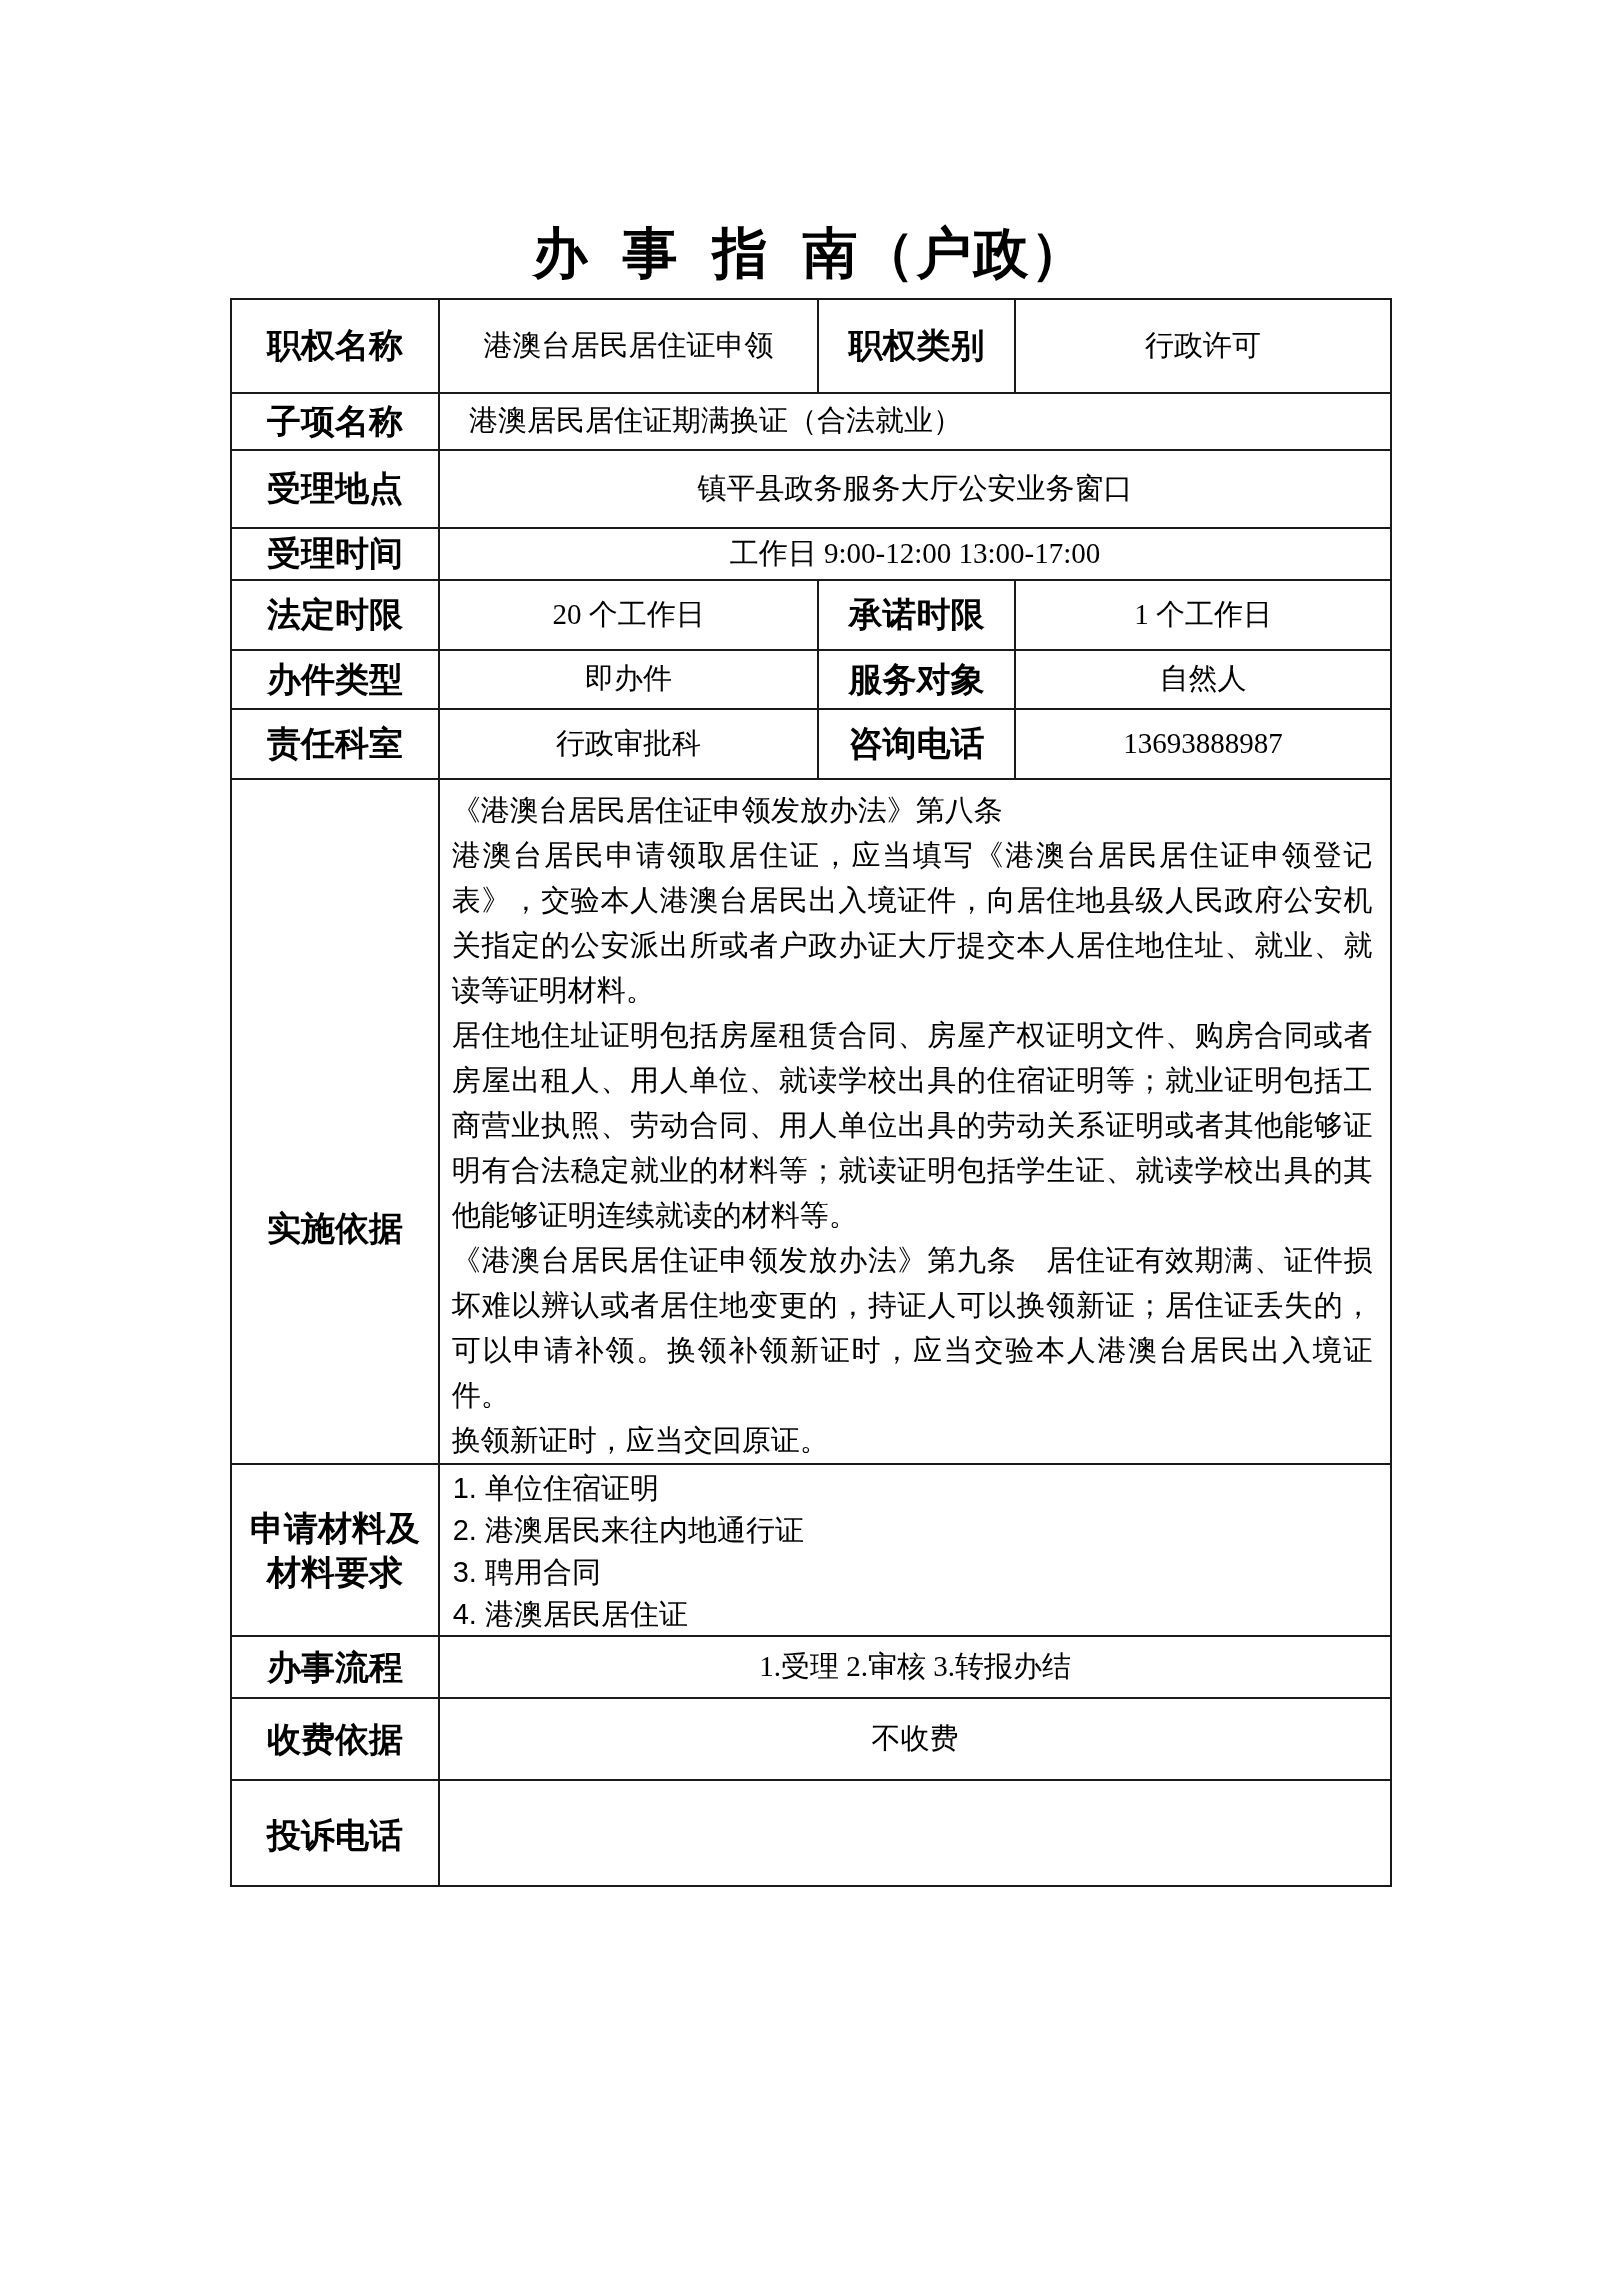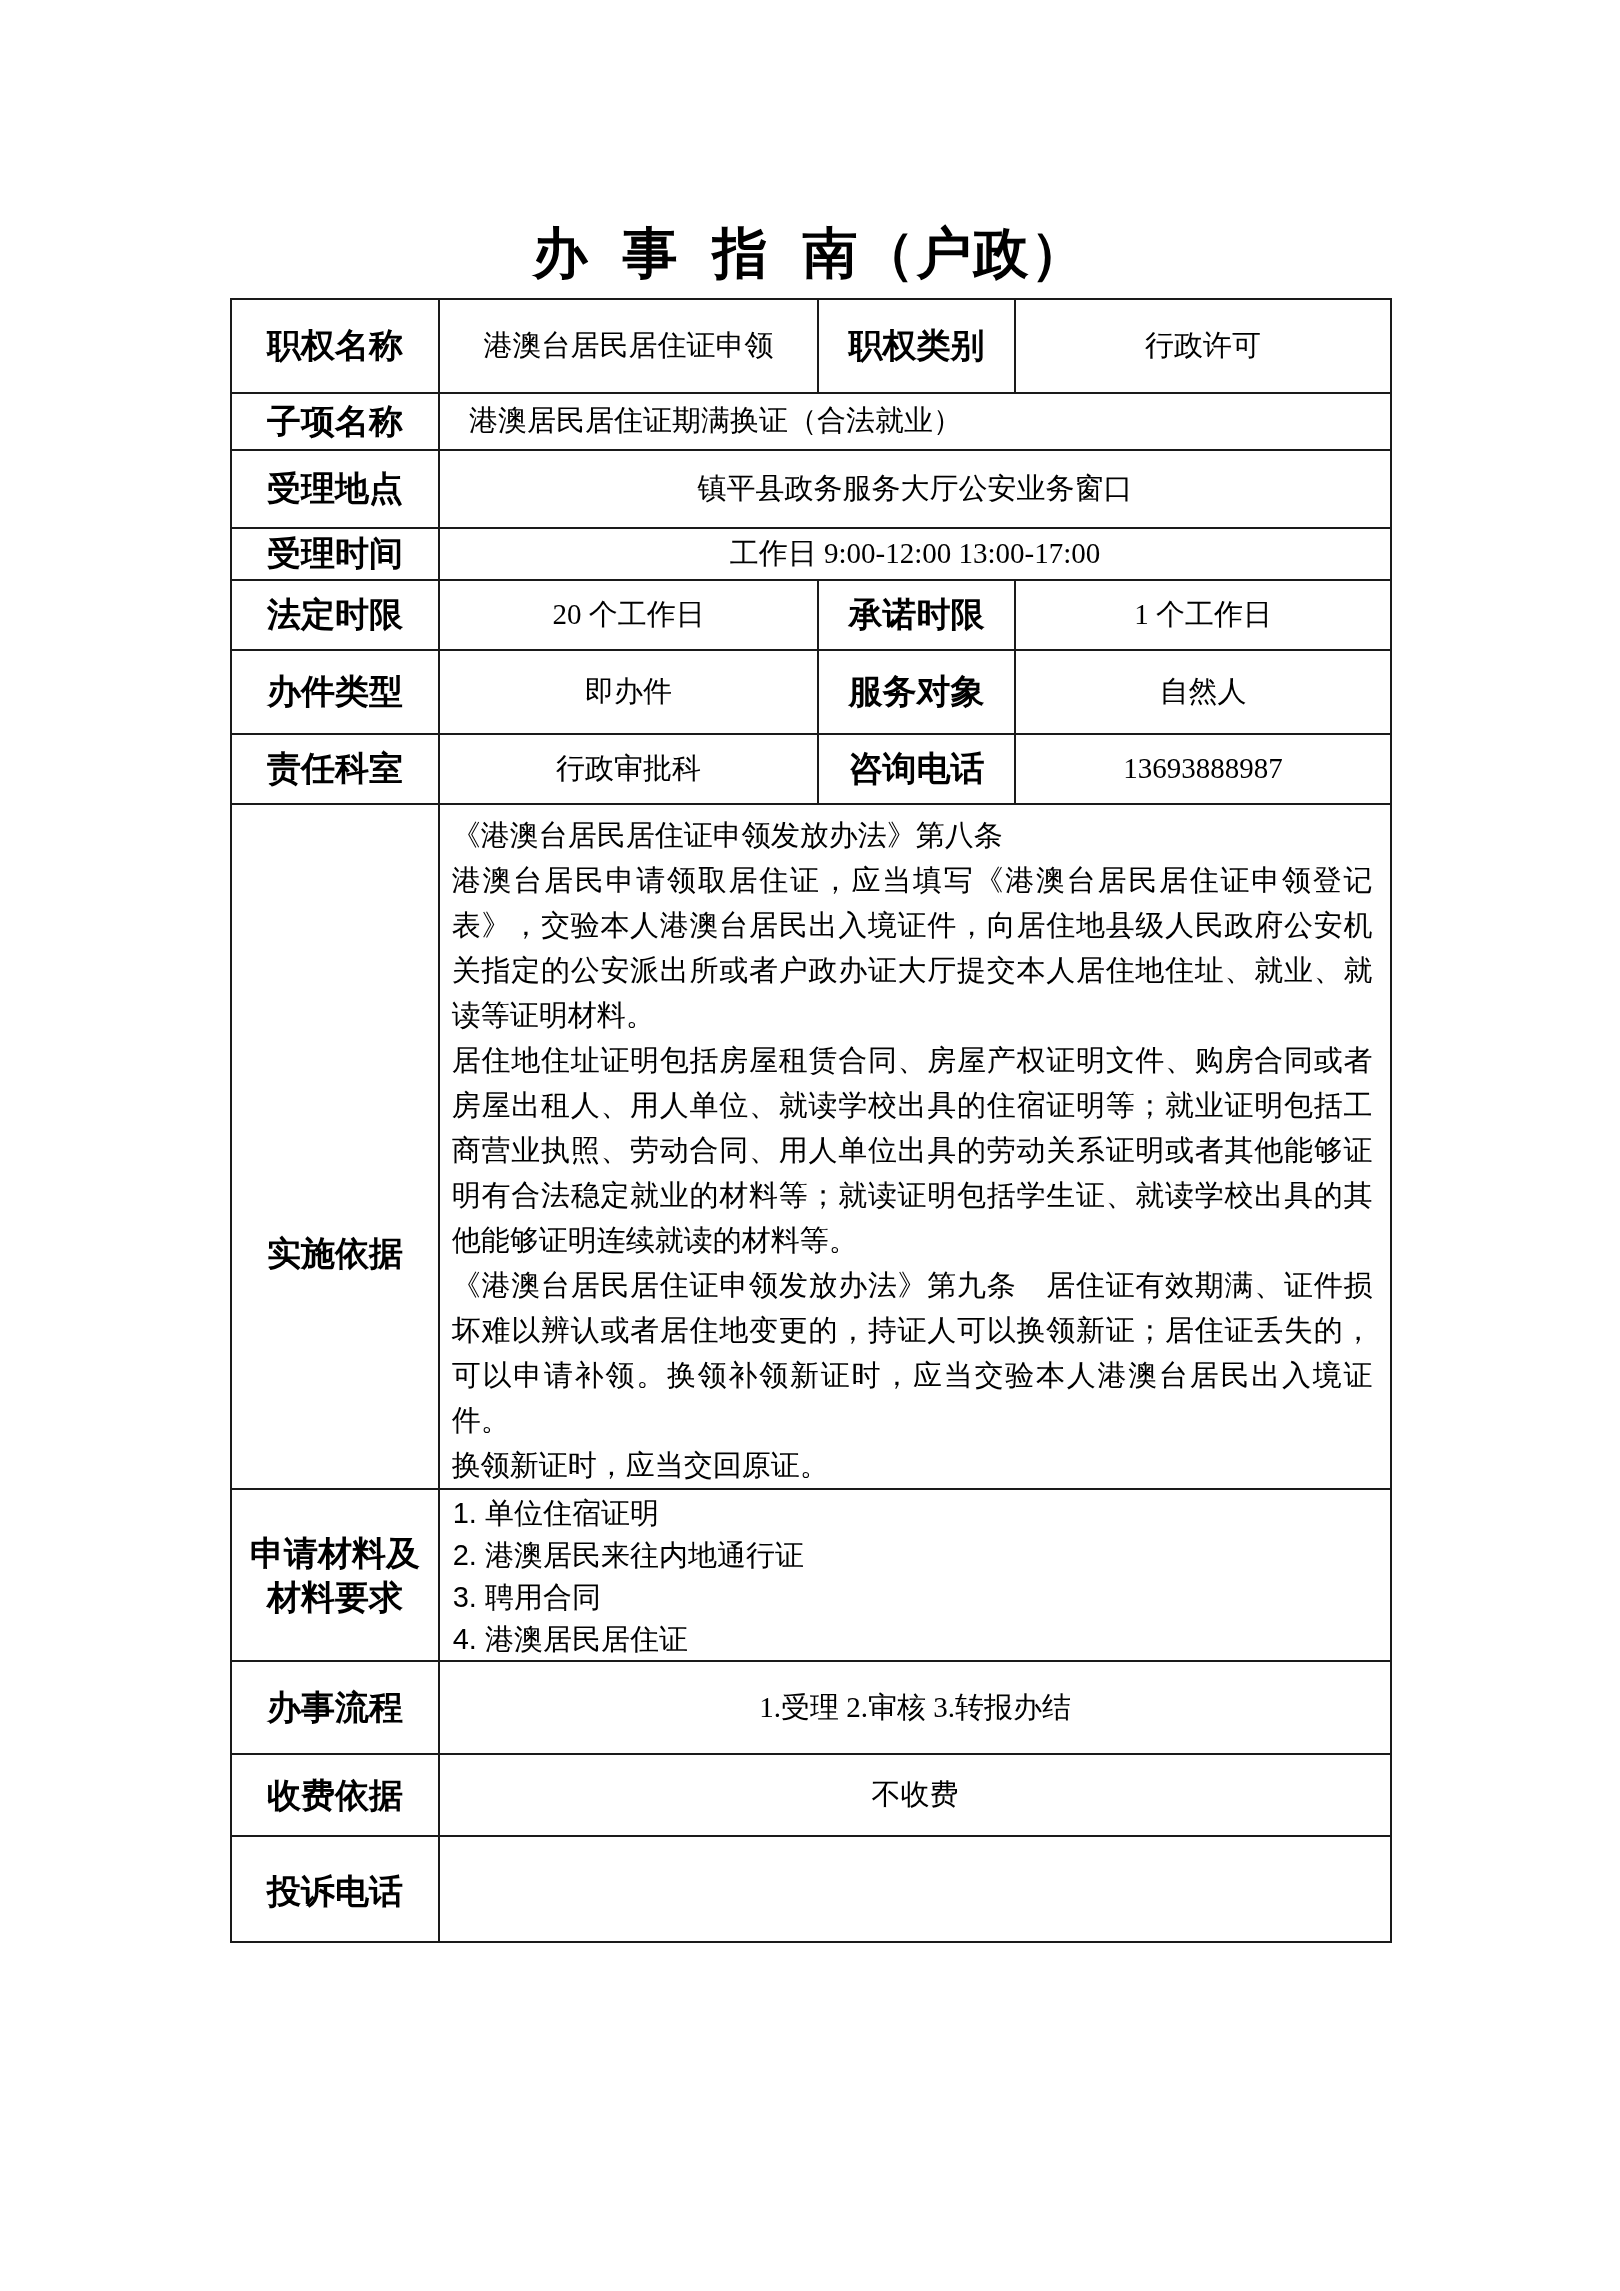--- a/index.html
+++ b/index.html
@@ -81,25 +81,25 @@
     text-align: left;
   }
   .lbl-line { display: block; line-height: 44px; }
   .lbl-top { vertical-align: top; padding-top: 5.9px; }
   
   tr.r1  { height: 94px; }
   tr.r2  { height: 57px; }
   tr.r3  { height: 78px; }
   tr.r4  { height: 52px; }
   tr.r5  { height: 70px; margin-left: 28px; }
-  tr.r6  { height: 84px; margin-left: 18px; }
+  tr.r6  { height: 59px; margin-left: 18px; }
   tr.r7  { height: 70px; }
   tr.r8  { height: 680px; }
   tr.r9  { height: 170px; }
-  tr.r10 { height: 93px; }
+  tr.r10 { height: 62px; }
   tr.r11 { height: 82px; }
   tr.r12 { height: 106px; }
 </style>
 </head>
 <body>
 
 <div class="doc-title">办 事 指 南（户政）</div>
 
 <table class="guide">
   <colgroup>

